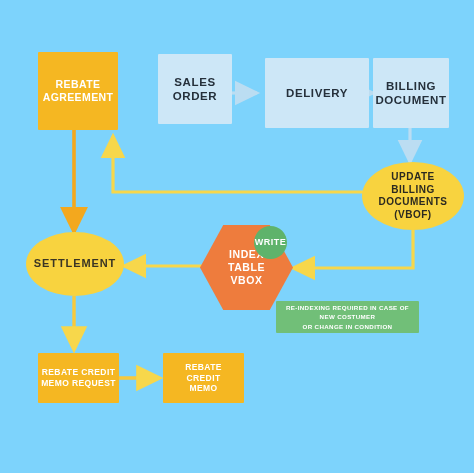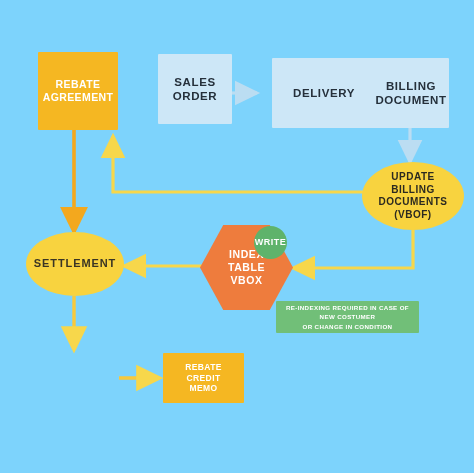--- a/index.html
+++ b/index.html
@@ -126,21 +126,21 @@
   <div class="node rect amber-box" style="left:38px; top:52px; width:80px; height:78px;">
     <span class="label-inner">REBATE
 AGREEMENT</span>
   </div>
 
   <div class="node rect blue-box" style="left:158px; top:54px; width:74px; height:70px;">
     <span class="label-inner">SALES
 ORDER</span>
   </div>
 
-  <div class="node rect blue-box" style="left:272px; top:58px; width:104px; height:70px;">
+  <div class="node rect blue-box" style="left:265px; top:58px; width:104px; height:70px;">
     <span class="label-inner">DELIVERY</span>
   </div>
 
   <div class="node rect blue-box" style="left:373px; top:58px; width:76px; height:70px;">
     <span class="label-inner">BILLING
 DOCUMENT</span>
   </div>
 
   <div class="node ellipse" style="left:362px; top:162px; width:102px; height:68px;">
     <span class="label-inner">UPDATE
@@ -162,20 +162,24 @@
   <div class="node circle-write" style="left:254px; top:226px; width:33px; height:33px;text-align:center;">
     <span class="label-inner">WRITE</span>
   </div>
 
   <div class="node rect note-green" style="left:276px; top:301px; width:143px; height:32px;">
     <span class="label-inner">RE-INDEXING REQUIRED IN CASE OF
 NEW COSTUMER
 OR CHANGE IN CONDITION</span>
   </div>
 
+  <div class="node rect amber-box" style="left:38px; top:353px; width:81px; height:50px; font-size:8.5px;">
+    <span class="label-inner">REBATE CREDIT
+MEMO REQUEST</span>
+  </div>
 
   <div class="node rect amber-box" style="left:163px; top:353px; width:81px; height:50px; font-size:8.5px;">
     <span class="label-inner">REBATE
 CREDIT
 MEMO</span>
   </div>
 
 </div>
 
 </body></html>

